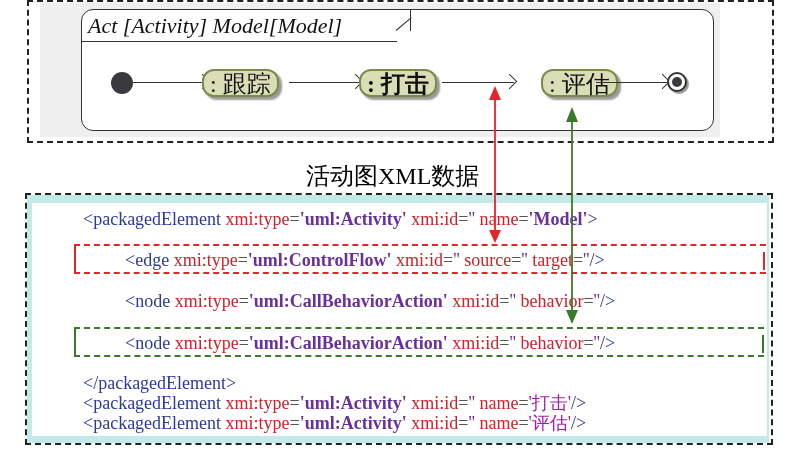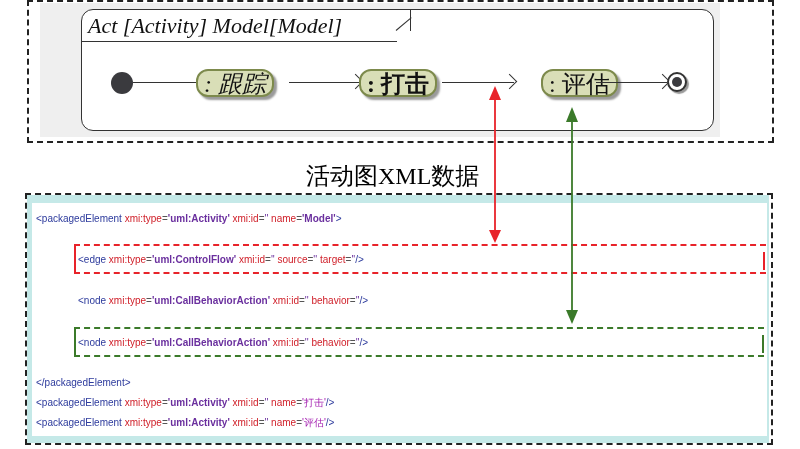--- a/index.html
+++ b/index.html
@@ -27,21 +27,21 @@
   .flow .head { position:absolute; right:-1px; top:-7px; width:10px; height:10px; border-right:1.5px solid #333; border-top:1.5px solid #333; transform:rotate(45deg); transform-origin:center; }
 
   
   .caption { position:absolute; left:306px; top:160px; font-size:24px; color:#000000; white-space:nowrap; }
 
   
   .bottom-frame { position:absolute; left:25px; top:193px; width:748px; height:252px; border:2px dashed #222; box-sizing:border-box; }
   .xml-box { position:absolute; left:27px; top:195px; width:742px; height:248px; background:#c5e9e8; }
   .xml-inner { position:absolute; left:32px; top:203px; width:735px; height:233px; background:#ffffff; }
 
-  .code-line { position:absolute; font-family:Liberation Sans, sans-serif; font-size:10px; white-space:pre; line-height:18px; }
+  .code-line { position:absolute; font-family:Liberation Serif, serif; font-size:18px; white-space:pre; line-height:18px;margin-left:47px; }
   .tag { color:#2c3a9c; }
   .attr { color:#d0202a; }
   .eq { color:#555; }
   .val { color:#6a2f9e; font-weight:bold; }
   .valn { color:#a21caf; }
   .quote { color:#6a2f9e; }
 
   .dash-red { position:absolute; border:2.5px dashed #e8232a; border-left:2.5px solid #e8232a; border-right:none; box-sizing:border-box; }
   .dash-red-right { position:absolute; width:0; border-left:2.5px solid #e8232a; }
   .dash-green { position:absolute; border:2.5px dashed #3b7a2a; border-left:2.5px solid #3b7a2a; border-right:none; box-sizing:border-box; }
@@ -58,21 +58,21 @@
 <div class="act-title">Act [Activity] Model[Model]</div>
 <div class="act-tab-line"></div>
 <div class="act-tab-vert"></div>
 <div class="act-tab-diag"></div>
 
 <div class="initial-node"></div>
 
 <div class="flow" style="left:133px; width:74px;">
     <span class="head"></span>
   </div>
-<div class="action" style="left:196px;font-style:italic;">: 跟踪</div>
+<div class="action" style="left:202px;">: 跟踪</div>
 
 <div class="flow" style="left:289px; width:71px;">
     <span class="head"></span>
   </div>
 <div class="action" style="left:359px;font-weight:bold;">: 打击</div>
 
 <div class="flow" style="left:442px; width:72px;">
     <span class="head"></span>
   </div>
 <div class="action" style="left:541px;">: 评估</div>

